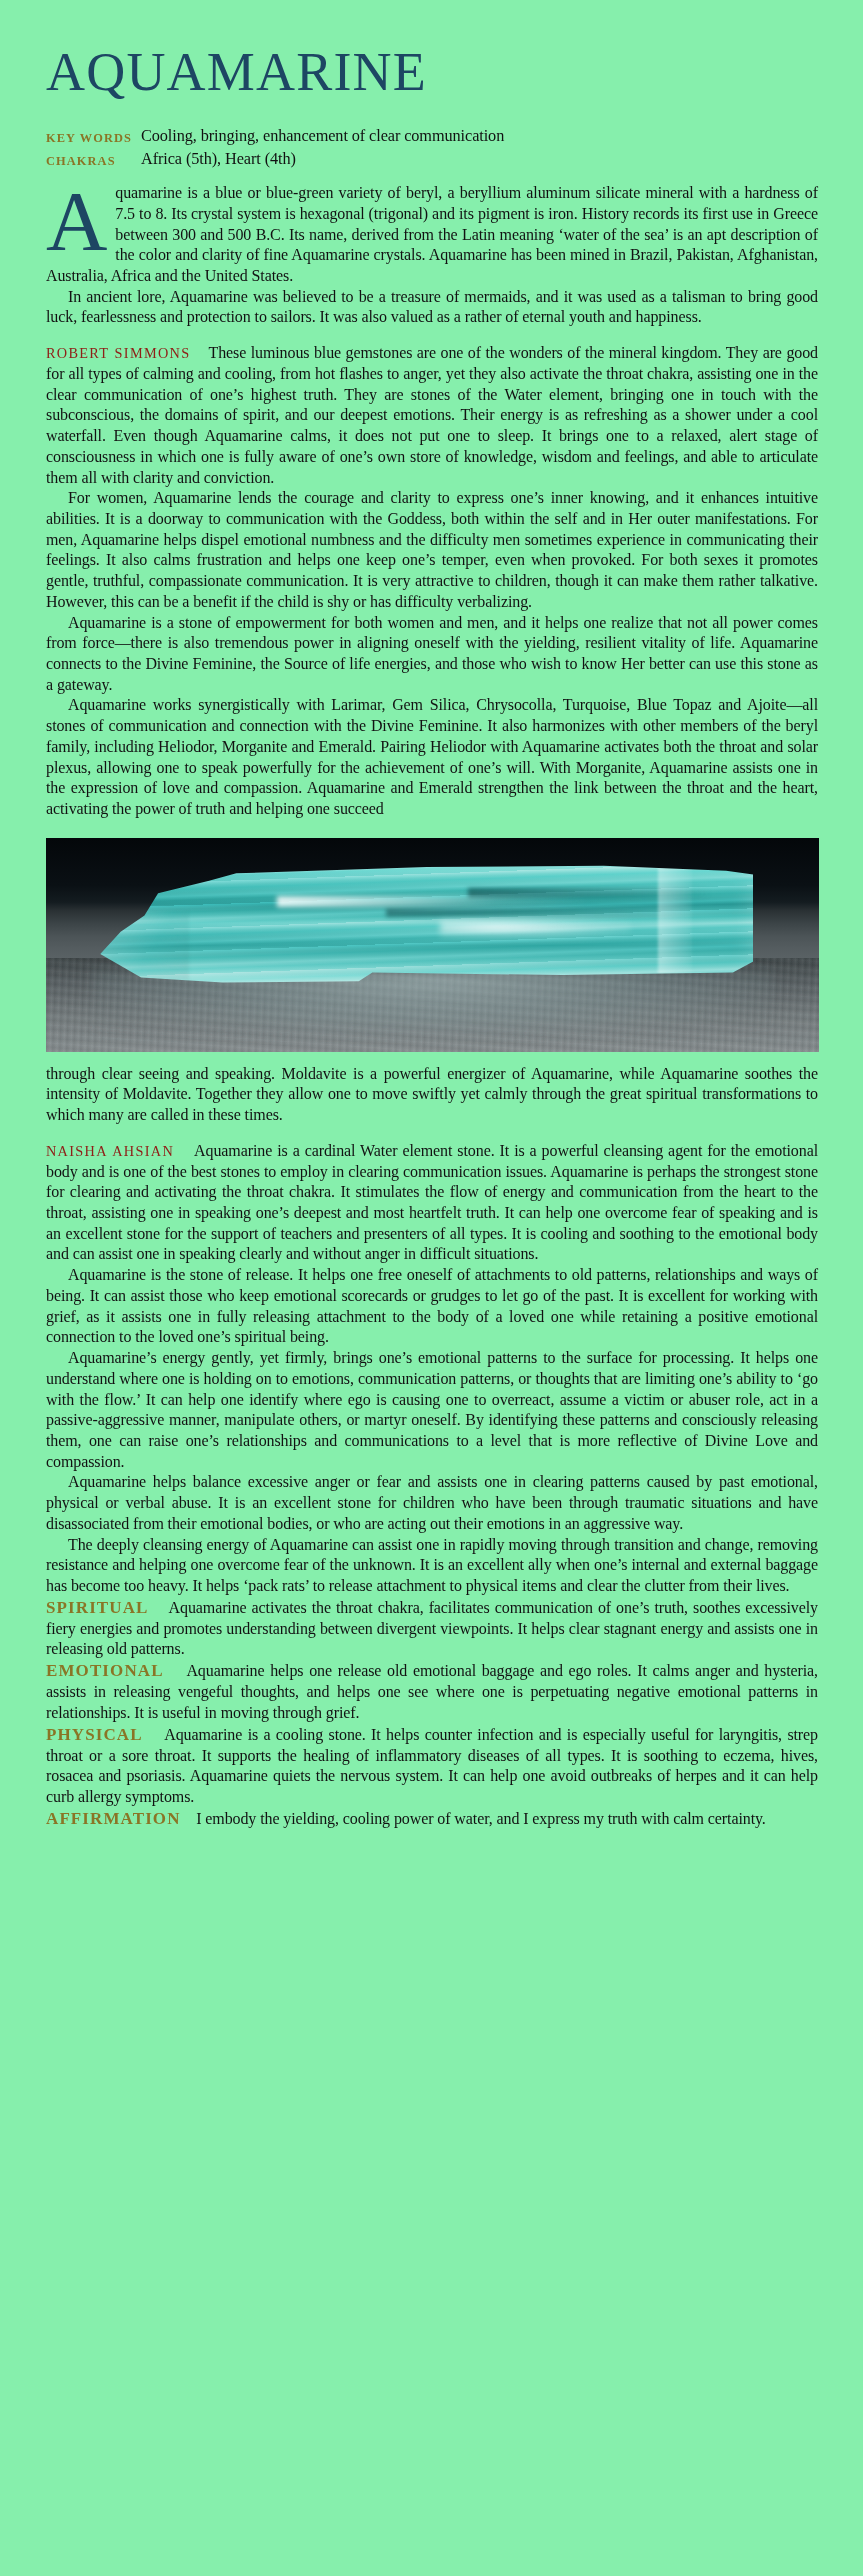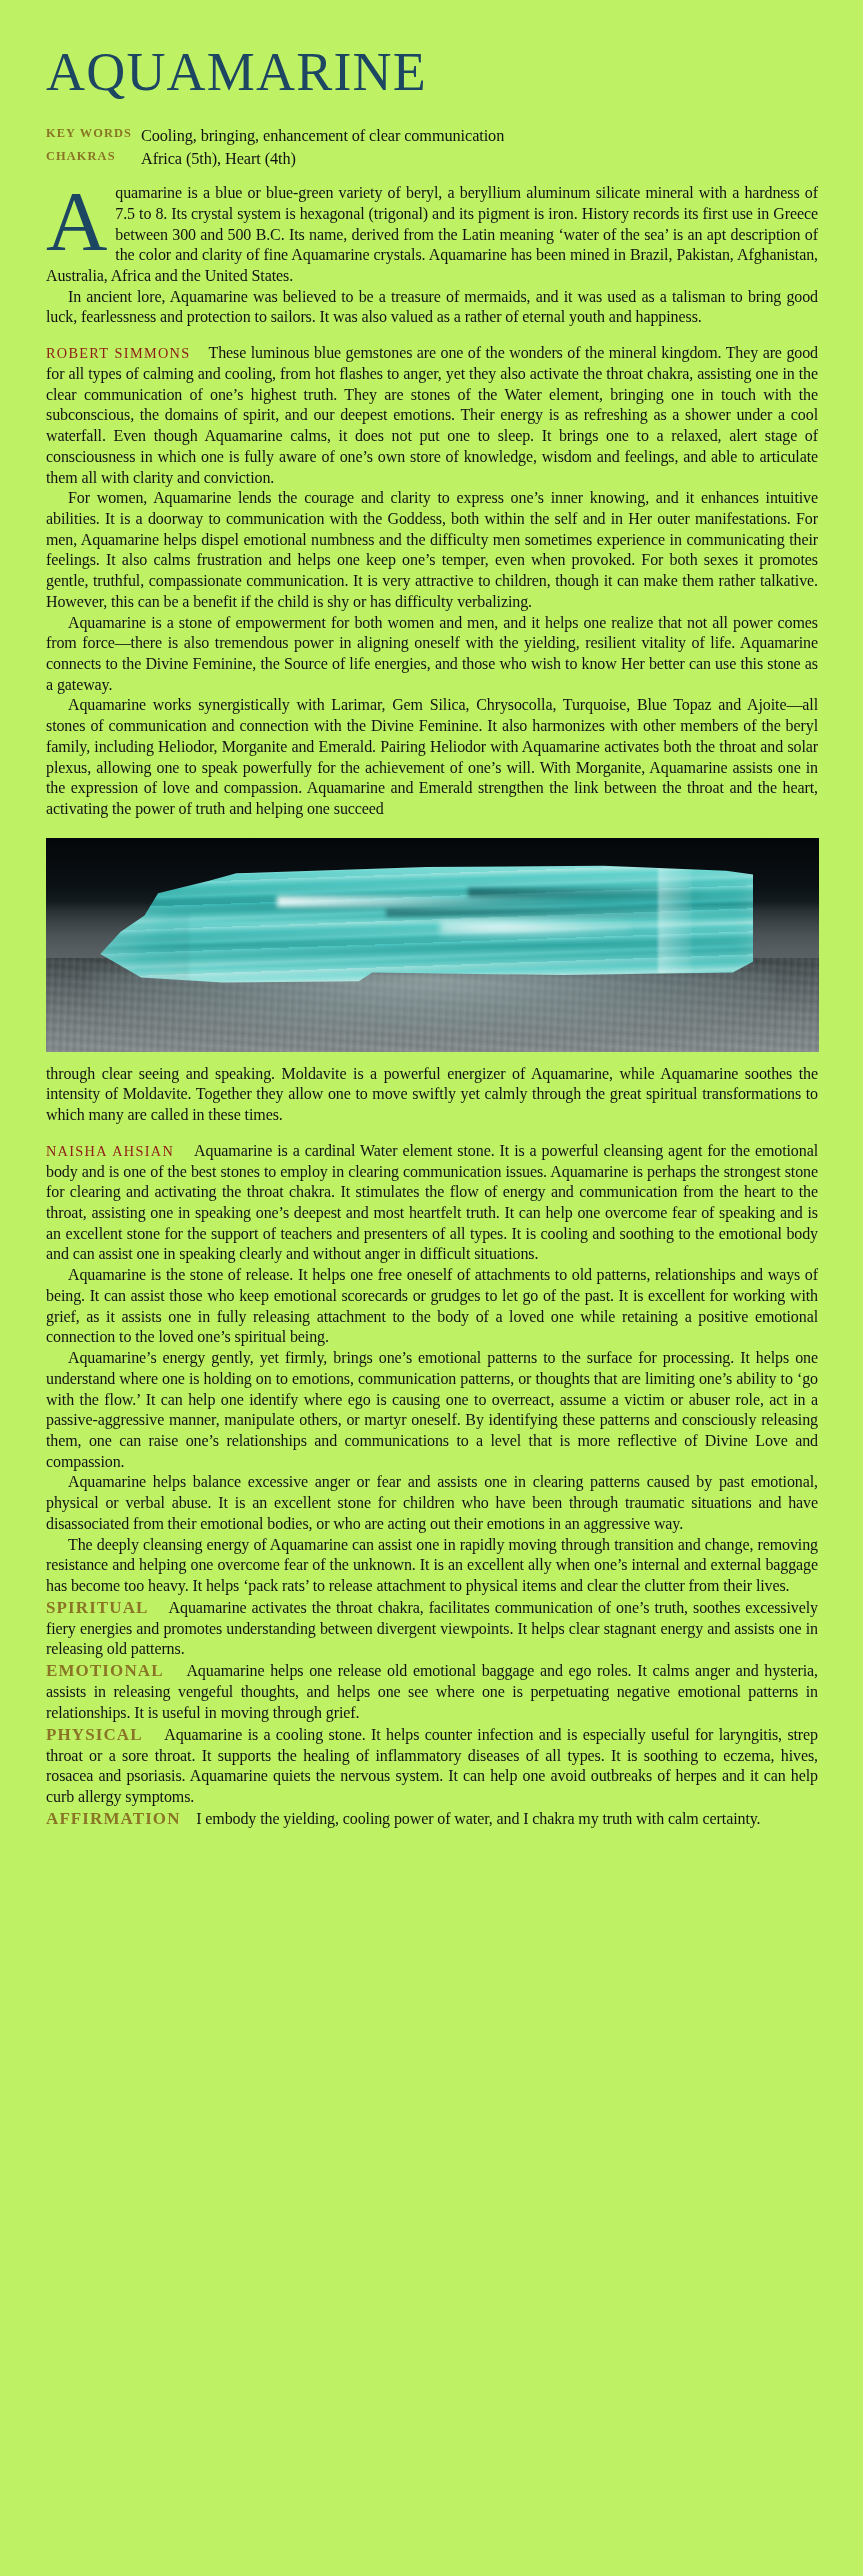--- a/index.html
+++ b/index.html
@@ -13,41 +13,41 @@
     font-family: "Liberation Serif", "DejaVu Serif", serif;
     color: #111111;
     overflow: hidden;
   }
   .page {
     position: relative;
     width: 864px;
     height: 2576px;
     box-sizing: border-box;
     padding: 44px 46px 0 46px;
-    background: #bef264;
+    background: #86efac;
   }
 
   
   .title {
     font-family: "Liberation Serif", "DejaVu Serif", serif;
     font-size: 54px;
     line-height: 1.04;
     letter-spacing: 1.2px;
     color: #1d4663;
     margin: 0 0 26px 0;
     font-weight: 400;
   }
 
   
   .meta {
     margin: 0 0 14px 0;
   }
   .meta-row {
     display: flex;
-    align-items: flex-start;
+    align-items: flex-end;
     margin-bottom: 3px;
   }
   .meta-label {
     width: 95px;
     flex: 0 0 95px;
     font-size: 12.4px;
     font-weight: bold;
     letter-spacing: 1.1px;
     color: #8a7526;
     text-transform: uppercase;
@@ -288,17 +288,17 @@
     <p>Aquamarine’s energy gently, yet firmly, brings one’s emotional patterns to the surface for processing. It helps one understand where one is holding on to emotions, communication patterns, or thoughts that are limiting one’s ability to ‘go with the flow.’ It can help one identify where ego is causing one to overreact, assume a victim or abuser role, act in a passive-aggressive manner, manipulate others, or martyr oneself. By identifying these patterns and consciously releasing them, one can raise one’s relationships and communications to a level that is more reflective of Divine Love and compassion.</p>
     <p>Aquamarine helps balance excessive anger or fear and assists one in clearing patterns caused by past emotional, physical or verbal abuse. It is an excellent stone for children who have been through traumatic situations and have disassociated from their emotional bodies, or who are acting out their emotions in an aggressive way.</p>
     <p>The deeply cleansing energy of Aquamarine can assist one in rapidly moving through transition and change, removing resistance and helping one overcome fear of the unknown. It is an excellent ally when one’s internal and external baggage has become too heavy. It helps ‘pack rats’ to release attachment to physical items and clear the clutter from their lives.</p>
 
     <p class="noindent"><span class="gold-label">SPIRITUAL</span>&nbsp;&nbsp;&nbsp;&nbsp;<span>Aquamarine activates the throat chakra, facilitates communication of one’s truth, soothes excessively fiery energies and promotes understanding between divergent viewpoints. It helps clear stagnant energy and assists one in releasing old patterns.</span></p>
 
     <p class="noindent"><span class="gold-label">EMOTIONAL</span>&nbsp;&nbsp;&nbsp;&nbsp;<span>Aquamarine helps one release old emotional baggage and ego roles. It calms anger and hysteria, assists in releasing vengeful thoughts, and helps one see where one is perpetuating negative emotional patterns in relationships. It is useful in moving through grief.</span></p>
 
     <p class="noindent"><span class="gold-label">PHYSICAL</span>&nbsp;&nbsp;&nbsp;&nbsp;<span>Aquamarine is a cooling stone. It helps counter infection and is especially useful for laryngitis, strep throat or a sore throat. It supports the healing of inflammatory diseases of all types. It is soothing to eczema, hives, rosacea and psoriasis. Aquamarine quiets the nervous system. It can help one avoid outbreaks of herpes and it can help curb allergy symptoms.</span></p>
 
-    <p class="noindent"><span class="gold-label">AFFIRMATION</span>&nbsp;&nbsp;&nbsp;&nbsp;<span>I embody the yielding, cooling power of water, and I chakra my truth with calm certainty.</span></p>
+    <p class="noindent"><span class="gold-label">AFFIRMATION</span>&nbsp;&nbsp;&nbsp;&nbsp;<span>I embody the yielding, cooling power of water, and I express my truth with calm certainty.</span></p>
 
   </div>
 </div>
 
 
 </body></html>

